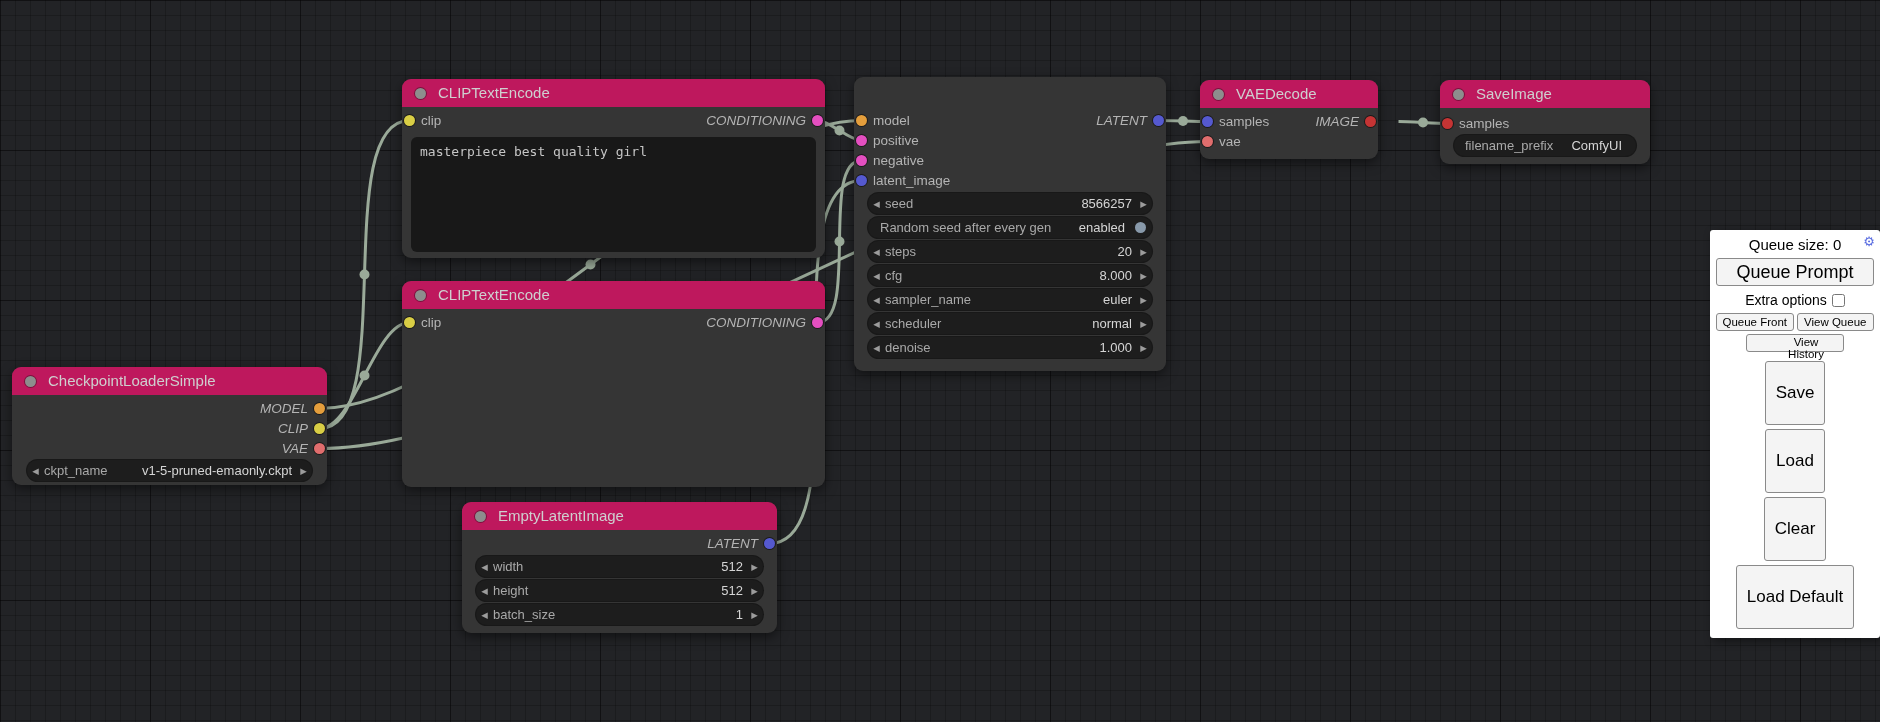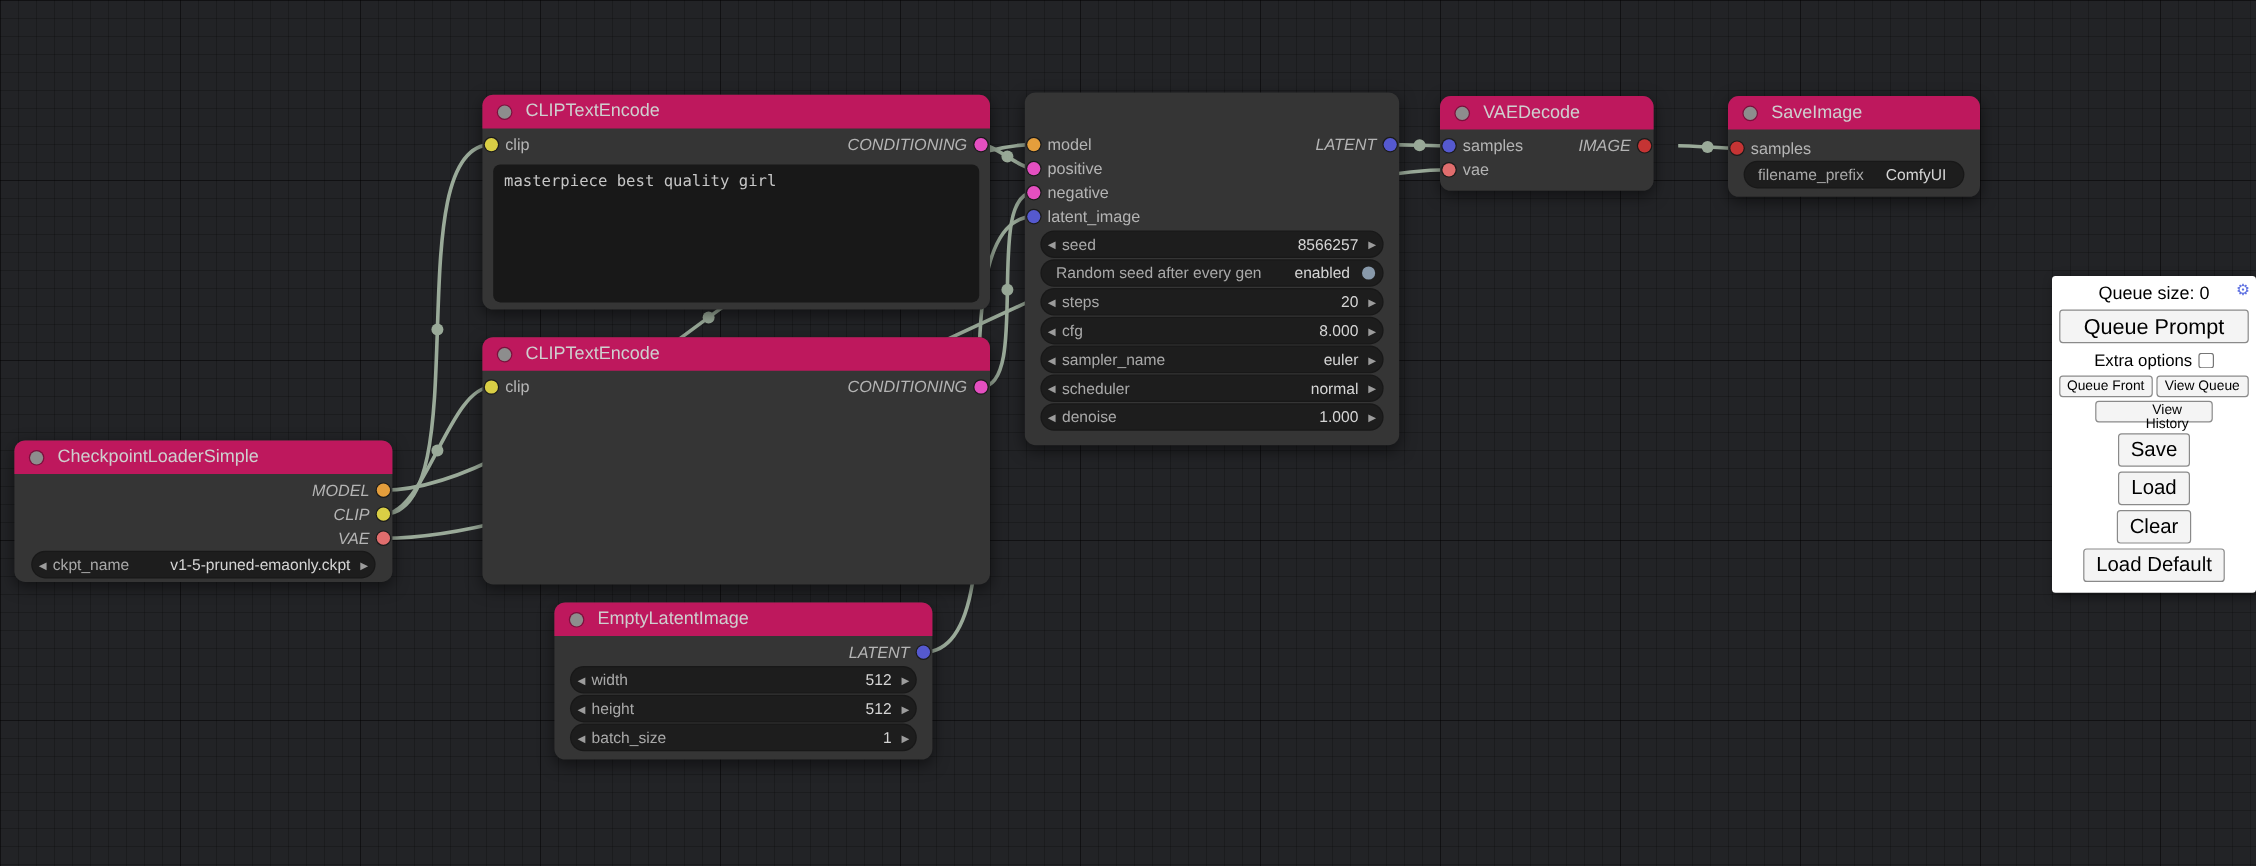--- a/index.html
+++ b/index.html
@@ -64,21 +64,21 @@
   .queue-size-row{width:100%;position:relative;text-align:center;font-size:15px;margin:1px 0 5px;}
   .gear{position:absolute;right:-1px;top:-1px;font-size:13px;color:#5b6ee1;cursor:pointer;line-height:1;}
   .mbtn{background:#f4f4f4;border:1px solid #8a8a8a;border-radius:3px;color:#000;
     font-family:"Liberation Sans",sans-serif;cursor:pointer;}
   .queue-prompt{width:100%;height:28px;font-size:18px;margin-bottom:5px;}
   .extra-row{display:flex;align-items:center;gap:5px;font-size:14px;margin:1px 0 5px;}
   .extra-row input{width:13px;height:13px;margin:0;}
   .two-btn-row{display:flex;width:100%;gap:3px;margin-bottom:3px;}
   .btn-sm{flex:1;font-size:11.5px;height:18px;padding:0 2px;}
   .view-history{flex:none;width:98px;height:18px;font-size:11.5px;margin-bottom:7px;padding-left:28px;}
-  .btn-lg{font-size:17px;padding:3px 10px;margin:2px 0;}
+  .btn-lg{font-size:17px;padding:21px 10px;margin:2px 0;}
 </style>
 </head>
 <body>
 
 <div id="canvas">
   <svg id="links">
       <path d="M 319.5 408.5 C 472.9413568761695 408.5, 708.0586431238305 120.5, 861.5 120.5" fill="none" stroke="#9aaa99" stroke-width="3"></path>
       <circle cx="590.5" cy="264.5" r="5" fill="#9aaa99"></circle>
       <path d="M 319.5 428.5 C 399.7200099725748 428.5, 329.2799900274252 120.5, 409.5 120.5" fill="none" stroke="#9aaa99" stroke-width="3"></path>
       <circle cx="364.5" cy="274.5" r="5" fill="#9aaa99"></circle>

